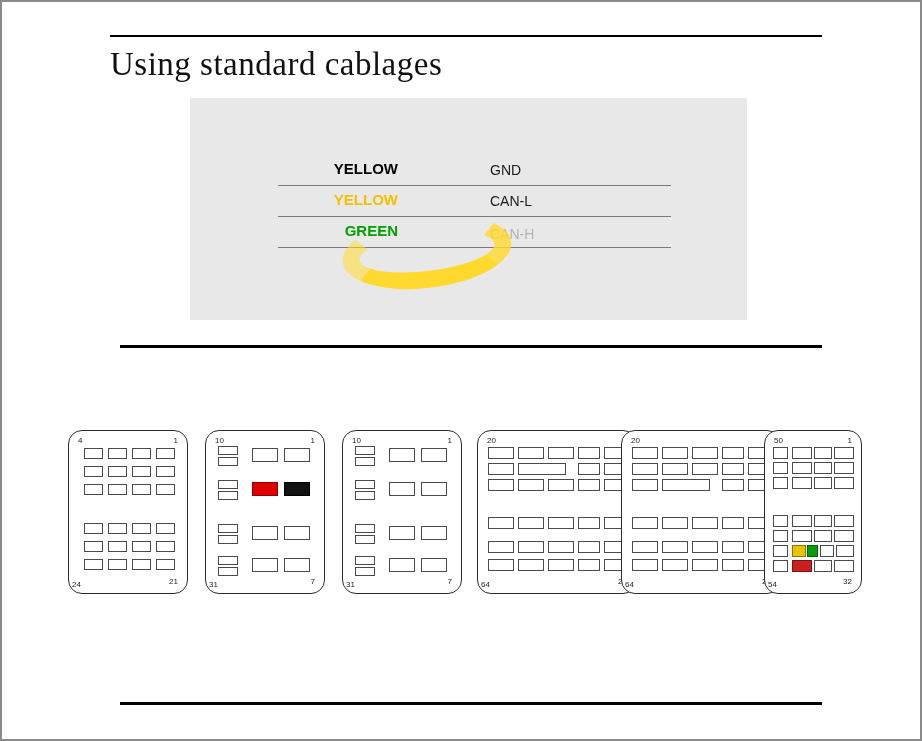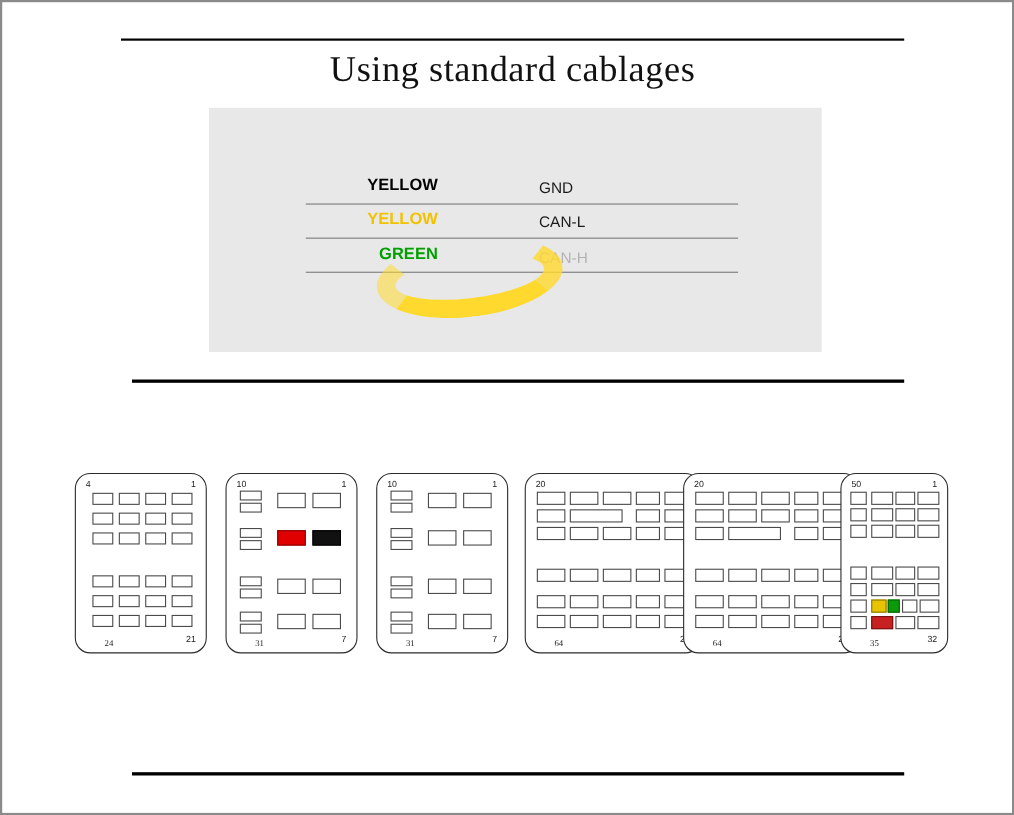--- a/index.html
+++ b/index.html
@@ -41,21 +41,20 @@
     left: 118px;
     top: 700px;
     width: 702px;
     height: 3px;
   }
   #title {
     position: absolute;
     left: 108px;
     top: 44px;
     width: 712px;
-    text-align: center;
     font-family: "Liberation Serif", serif;
     font-size: 33px;
     letter-spacing: 0.5px;
     color: #111111;
   }
 
   
   #legend-panel {
     position: absolute;
     left: 188px;
@@ -150,21 +149,21 @@
     box-sizing: border-box;
   }
   .conn-label {
     position: absolute;
     font-family: "Liberation Sans", sans-serif;
     font-size: 8px;
     color: #222222;
   }
   .lbl-tl { left: 9px;  top: 5px; }
   .lbl-tr { right: 9px; top: 5px; }
-  .lbl-bl { left: 26px;  bottom: 4px; font-family: Liberation Serif, serif; }
+  .lbl-bl { left: 3px;  bottom: 4px; }
   .lbl-br { right: 9px; bottom: 7px; }
 
   .pin {
     position: absolute;
     border: 1px solid #4a4a4a;
     background: #ffffff;
     box-sizing: border-box;
   }
   .pin.red    { background: #e00000; border-color: #8a0000; }
   .pin.black  { background: #111111; border-color: #000000; }
@@ -381,21 +380,21 @@
       <span class="pin" style="left:10px; top:128px; width:26px; height:12px;"></span>
       <span class="pin" style="left:40px; top:128px; width:26px; height:12px;"></span>
       <span class="pin" style="left:70px; top:128px; width:26px; height:12px;"></span>
       <span class="pin" style="left:100px; top:128px; width:22px; height:12px;"></span>
       <span class="pin" style="left:126px; top:128px; width:22px; height:12px;"></span>
     </div>
 
     <div class="connector" style="left:700px; width:98px;">
       <span class="conn-label lbl-tl">50</span>
       <span class="conn-label lbl-tr">1</span>
-      <span class="conn-label lbl-bl">35</span>
+      <span class="conn-label lbl-bl">54</span>
       <span class="conn-label lbl-br">32</span>
 
       <span class="pin" style="left:8px; top:16px; width:15px; height:12px;"></span>
       <span class="pin" style="left:27px; top:16px; width:20px; height:12px;"></span>
       <span class="pin" style="left:49px; top:16px; width:18px; height:12px;"></span>
       <span class="pin" style="left:69px; top:16px; width:20px; height:12px;"></span>
 
       <span class="pin" style="left:8px; top:31px; width:15px; height:12px;"></span>
       <span class="pin" style="left:27px; top:31px; width:20px; height:12px;"></span>
       <span class="pin" style="left:49px; top:31px; width:18px; height:12px;"></span>

